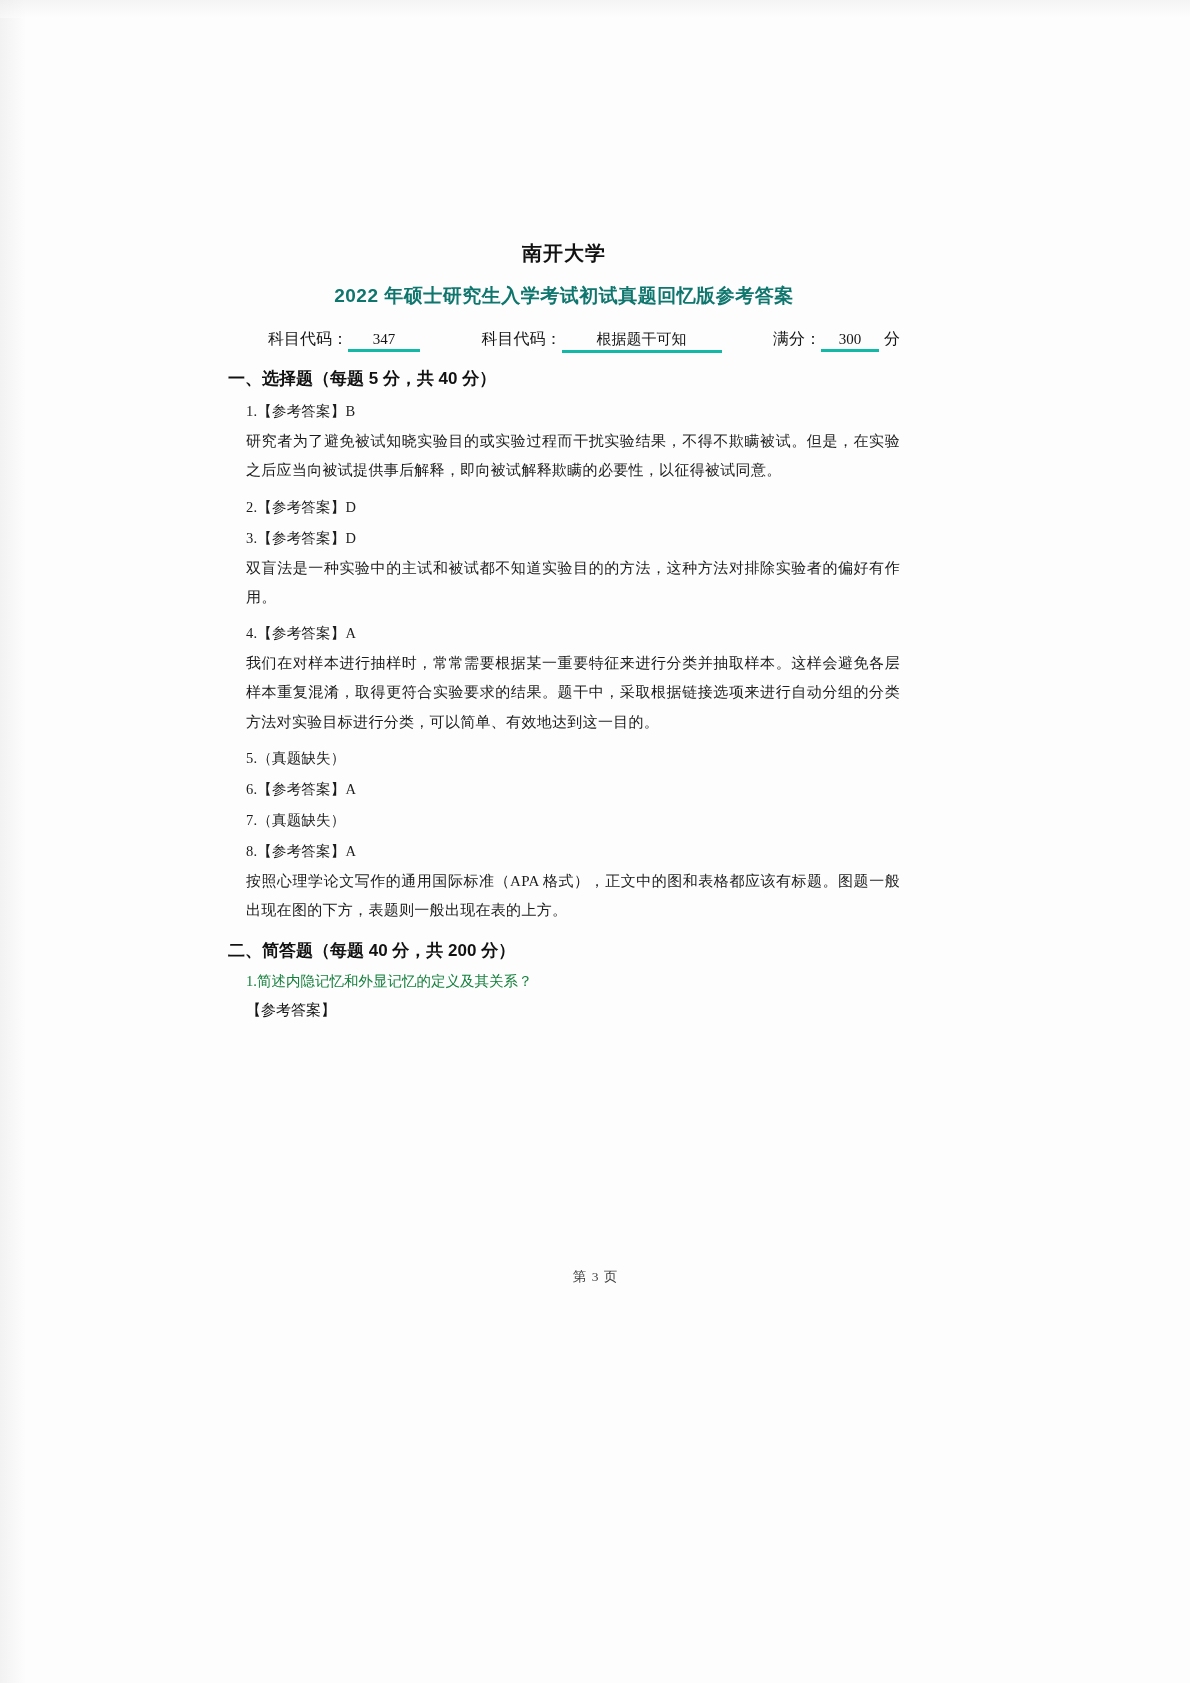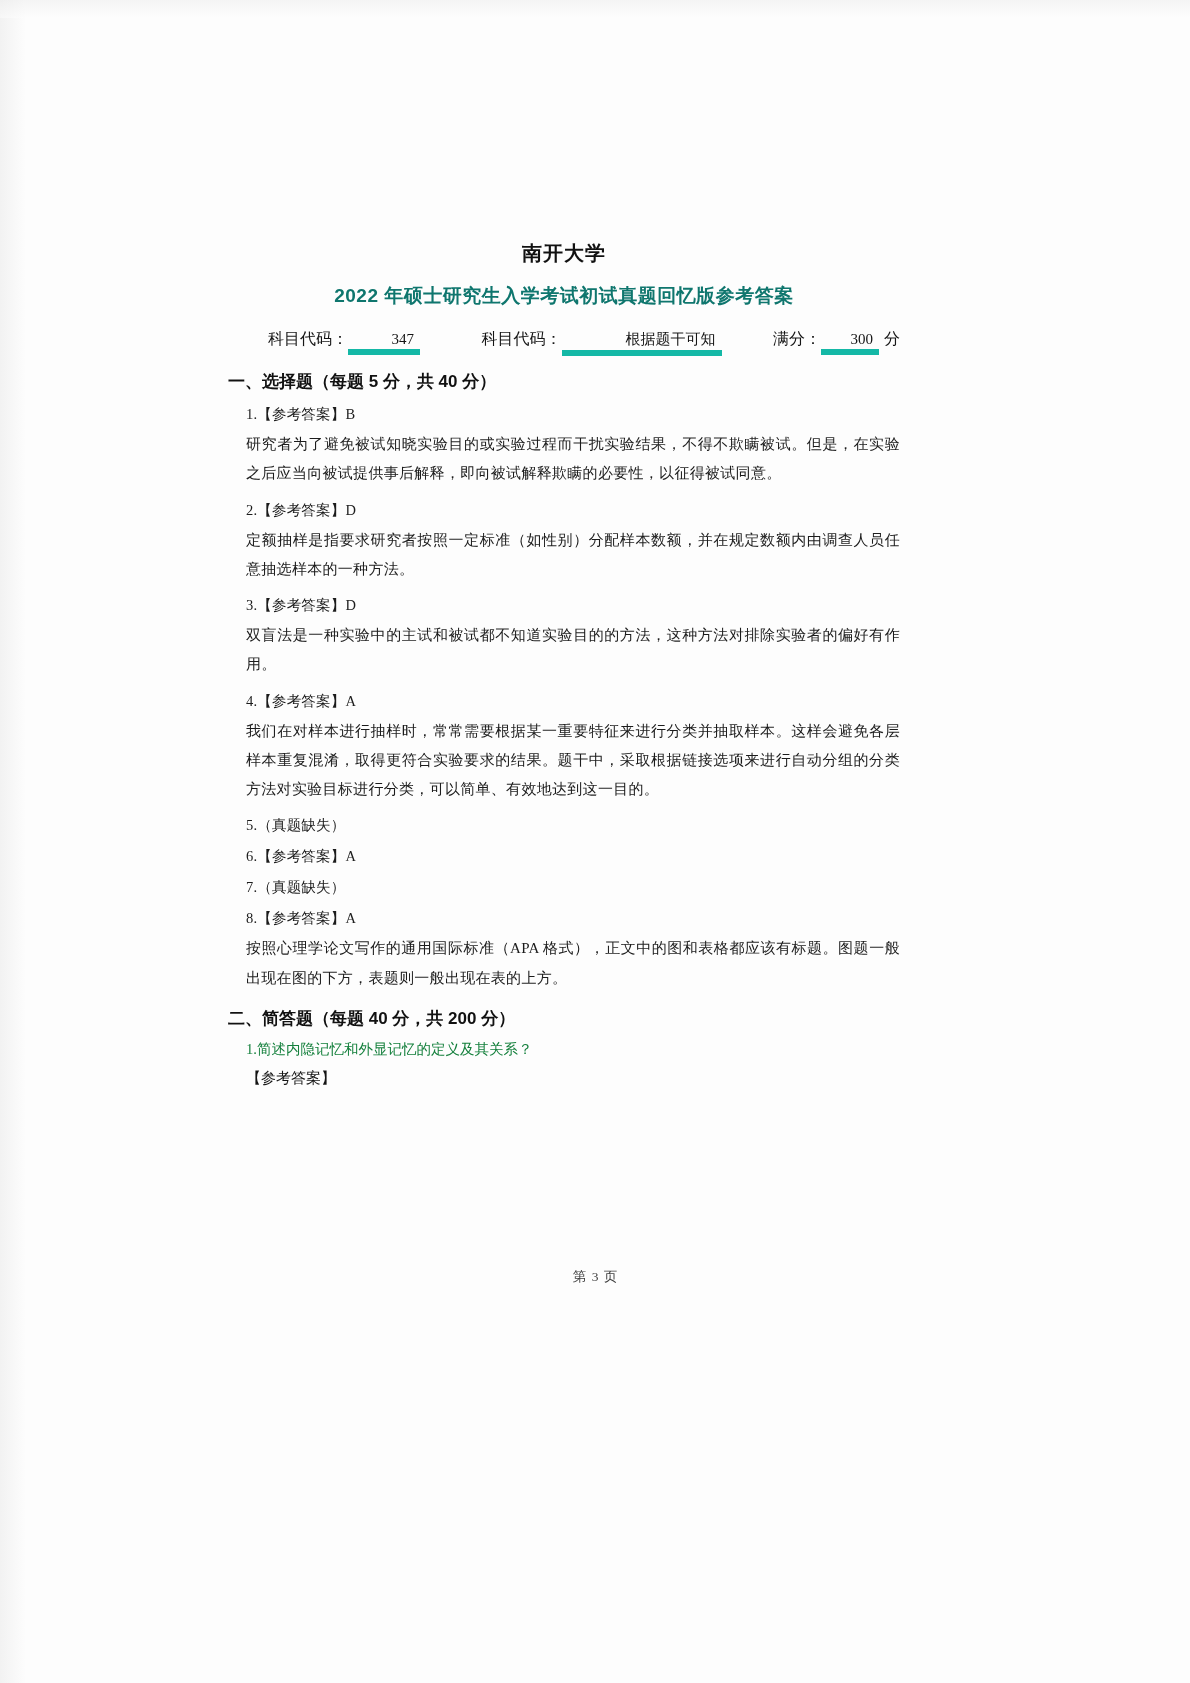--- a/index.html
+++ b/index.html
@@ -65,22 +65,22 @@
     display: flex;
     align-items: baseline;
     font-size: 16px;
     margin: 0 0 10px 40px;
     color: #151515;
   }
   .meta-item { display: flex; align-items: baseline; }
   .meta-label { white-space: nowrap; }
   .meta-value {
     display: inline-block;
-    border-bottom: 6px solid #14b8a6;
-    text-align: right;
+    border-bottom: 3px solid #14b8a6;
+    text-align: center;
     padding: 0 6px 1px 6px;
     font-size: 15px;
   }
   .v-code { min-width: 60px; }
   .v-name { min-width: 148px; }
   .v-score { min-width: 46px; }
   .sp1 { width: 86px; }
   .sp2 { width: 72px; }
   .sp-after { padding-left: 5px; }
 
@@ -158,21 +158,20 @@
 
     <div class="section-head">一、选择题（每题 5 分，共 40 分）</div>
 
     <div>
       <div class="qline">1.【参考答案】B</div>
       <div class="ans">研究者为了避免被试知晓实验目的或实验过程而干扰实验结果，不得不欺瞒被试。但是，在实验之后应当向被试提供事后解释，即向被试解释欺瞒的必要性，以征得被试同意。</div>
     </div>
 
     <div>
       <div class="qline">2.【参考答案】D</div>
-      <div class="ans">定额抽样是指要求研究者按照一定标准（如性别）分配样本数额，并在规定数额内由调查人员任意抽选样本的一种方法。</div>
     </div>
 
     <div>
       <div class="qline">3.【参考答案】D</div>
       <div class="ans">双盲法是一种实验中的主试和被试都不知道实验目的的方法，这种方法对排除实验者的偏好有作用。</div>
     </div>
 
     <div>
       <div class="qline">4.【参考答案】A</div>
       <div class="ans">我们在对样本进行抽样时，常常需要根据某一重要特征来进行分类并抽取样本。这样会避免各层样本重复混淆，取得更符合实验要求的结果。题干中，采取根据链接选项来进行自动分组的分类方法对实验目标进行分类，可以简单、有效地达到这一目的。</div>

